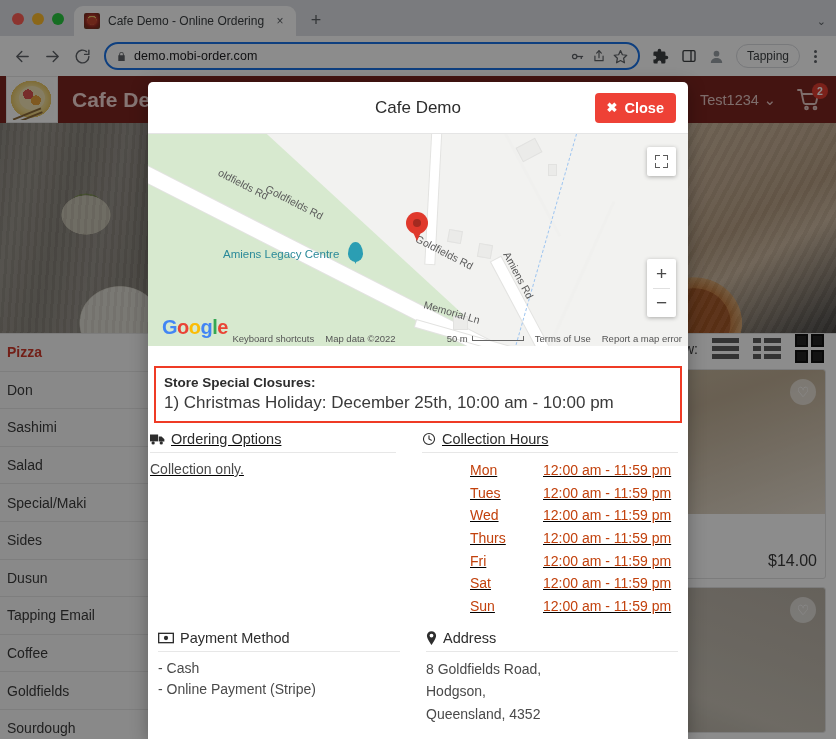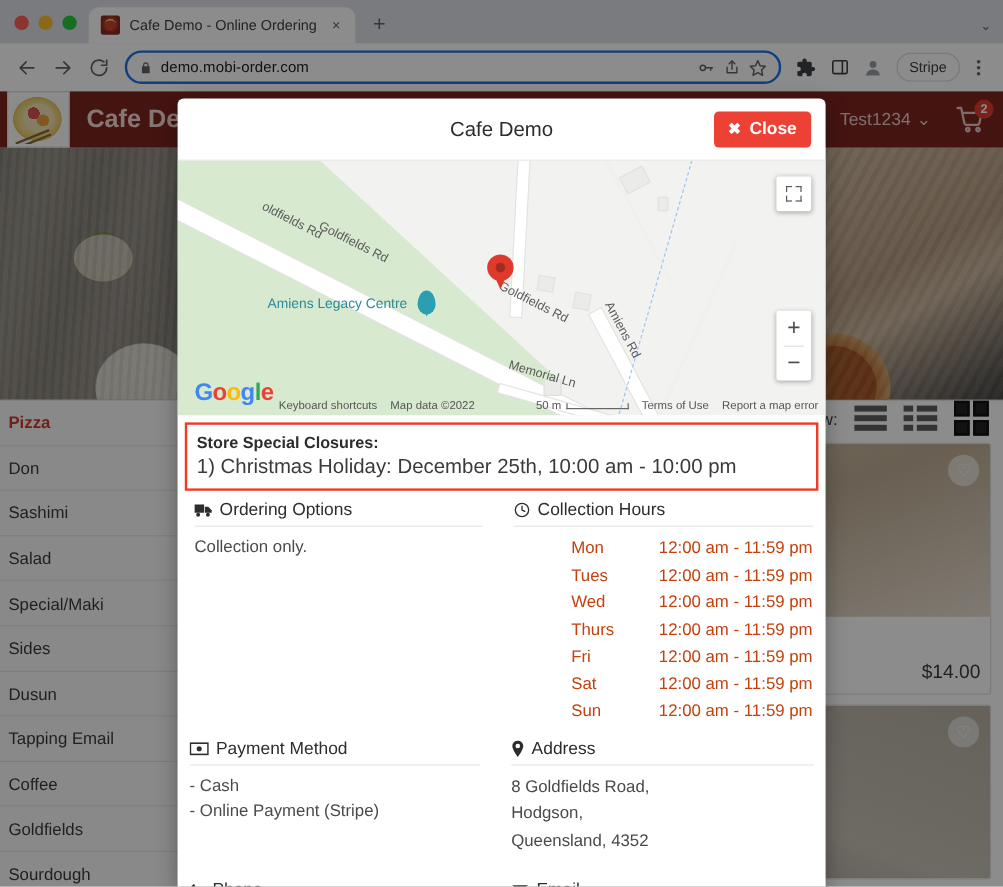--- a/index.html
+++ b/index.html
@@ -307,27 +307,27 @@
   .g-b { color: #4285f4; } .g-r { color: #ea4335; } .g-y { color: #fbbc05; } .g-g { color: #34a853; }
   .map-foot {
     position: absolute; right: 0; bottom: 2px; display: flex; align-items: center;
     gap: 11px; font-size: 9.5px; color: #555; padding-right: 6px;
   }
   .scale-bar { display: flex; align-items: center; gap: 4px; padding-left: 40px; }
   .scale-line { width: 52px; height: 5px; border: 1px solid #666; border-top: none; }
 
   
   .closures {
-    margin: 6px 6px 0 6px; border: 2px solid #ef3b25; padding: 7px 8px 8px 8px;
+    margin: 20px 6px 0 6px; border: 2px solid #ef3b25; padding: 7px 8px 8px 8px;
   }
   .closures-title { font-size: 13.5px; font-weight: bold; color: #2d2d2d; }
   .closure-line { font-size: 17px; color: #3a3a3a; margin-top: 3px; }
 
   
-  .info-grid { display: flex; padding: 8px 10px 0 14px; }
+  .info-grid { display: flex; padding: 8px 10px 0 2px; text-decoration: underline; }
   .info-col { width: 50%; padding-right: 18px; }
   .info-col.right { padding-right: 0; padding-left: 8px; }
   .sec-head {
     font-size: 14.5px; color: #2d2d2d; display: flex; align-items: center; gap: 6px;
     padding-bottom: 5px; border-bottom: 1px solid #e7e7e7; margin-bottom: 6px;
   }
   .sec-head svg { display: block; }
   .sec-text { font-size: 14px; color: #4a4a4a; line-height: 1.55; }
   .hours-row { display: flex; font-size: 14px; color: #c2410c; line-height: 1.62; margin-left: 48px; }
   .hours-day { width: 73px; flex: 0 0 73px; }
@@ -411,21 +411,21 @@
           <rect x="3" y="4" width="18" height="16" rx="2"></rect>
           <line x1="15" y1="4" x2="15" y2="20"></line>
         </svg>
     </div>
     <div class="tool-icon">
       <svg width="17" height="17" viewBox="0 0 24 24" fill="#9aa0a6">
           <circle cx="12" cy="8" r="4"></circle>
           <path d="M4 21c0-4.4 3.6-7 8-7s8 2.6 8 7z"></path>
         </svg>
     </div>
-    <div class="update-btn">Stripe</div>
+    <div class="update-btn">Tapping</div>
     <div class="tool-icon">
       <span class="kebab">
           <i></i>
           <i></i>
           <i></i>
         </span>
     </div>
   </div>
 
   <div class="viewport">

